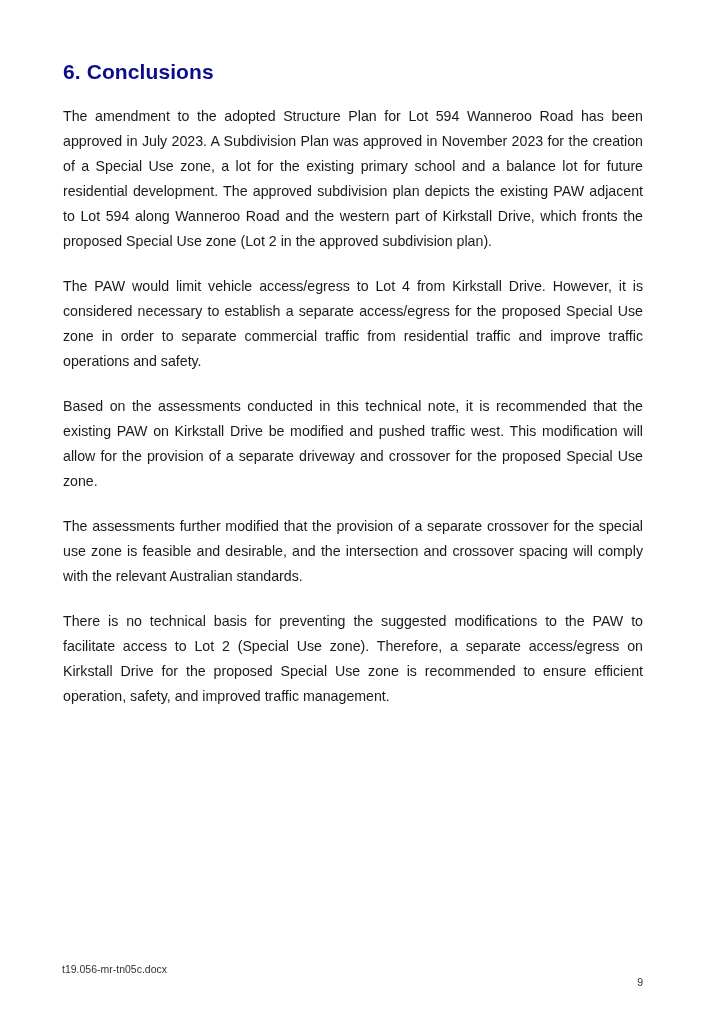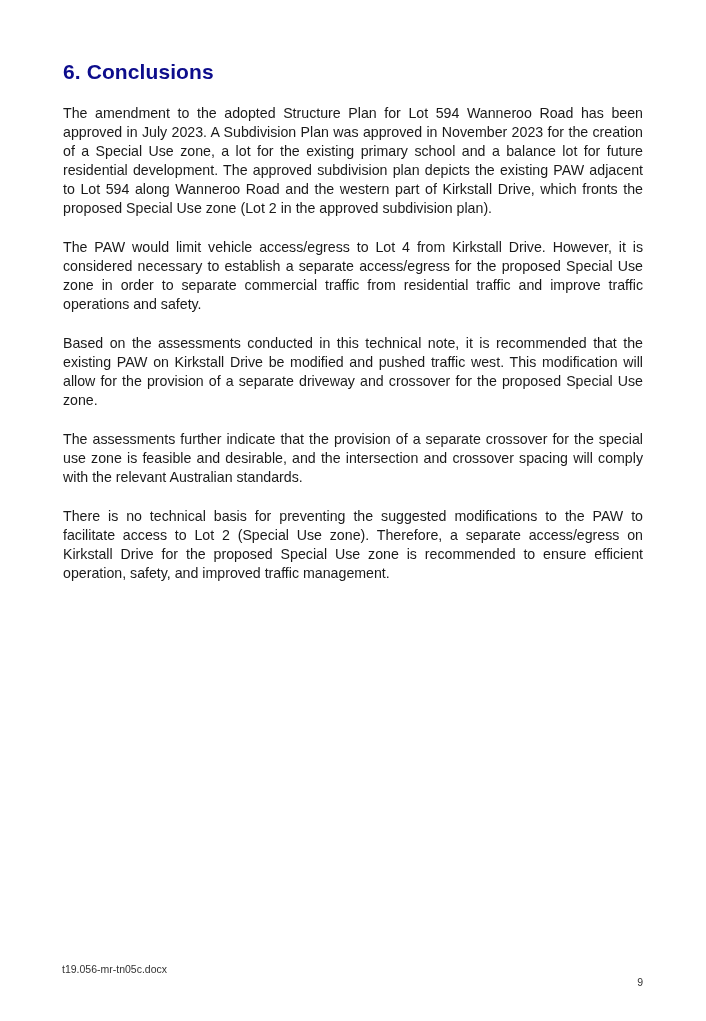--- a/index.html
+++ b/index.html
@@ -33,21 +33,21 @@
     }
     .content {
       position: absolute;
       left: 63px;
       top: 104px;
       width: 580px;
     }
     .para {
       margin: 0 0 20px 0;
       font-size: 14.2px;
-      line-height: 19px;
+      line-height: 25px;
       text-align: justify;
       color: #1a1a1a;
     }
     .footer-file {
       position: absolute;
       left: 62px;
       top: 963px;
       font-size: 10.5px;
       color: #333333;
       text-align: right;
@@ -63,19 +63,19 @@
 </head>
 <body>
 
 <div class="page">
   <h1 class="heading">6. Conclusions</h1>
 
   <div class="content">
     <p class="para">The amendment to the adopted Structure Plan for Lot 594 Wanneroo Road has been approved in July 2023. A Subdivision Plan was approved in November 2023 for the creation of a Special Use zone, a lot for the existing primary school and a balance lot for future residential development. The approved subdivision plan depicts the existing PAW adjacent to Lot 594 along Wanneroo Road and the western part of Kirkstall Drive, which fronts the proposed Special Use zone (Lot 2 in the approved subdivision plan).</p>
     <p class="para">The PAW would limit vehicle access/egress to Lot 4 from Kirkstall Drive. However, it is considered necessary to establish a separate access/egress for the proposed Special Use zone in order to separate commercial traffic from residential traffic and improve traffic operations and safety.</p>
     <p class="para">Based on the assessments conducted in this technical note, it is recommended that the existing PAW on Kirkstall Drive be modified and pushed traffic west. This modification will allow for the provision of a separate driveway and crossover for the proposed Special Use zone.</p>
-    <p class="para">The assessments further indicate that the provision of a separate crossover for the special use zone is feasible and desirable, and the intersection and crossover spacing will comply with the relevant Australian standards.</p>
+    <p class="para">The assessments further modified that the provision of a separate crossover for the special use zone is feasible and desirable, and the intersection and crossover spacing will comply with the relevant Australian standards.</p>
     <p class="para">There is no technical basis for preventing the suggested modifications to the PAW to facilitate access to Lot 2 (Special Use zone). Therefore, a separate access/egress on Kirkstall Drive for the proposed Special Use zone is recommended to ensure efficient operation, safety, and improved traffic management.</p>
   </div>
 
   <div class="footer-file">t19.056-mr-tn05c.docx</div>
   <div class="footer-page">9</div>
 </div>
 
 </body></html>

